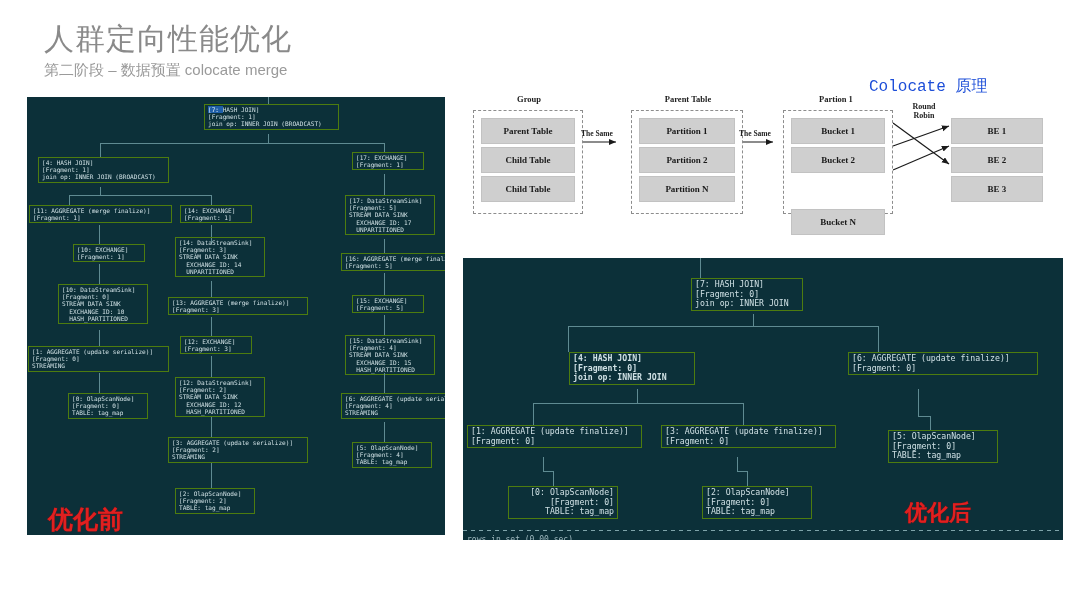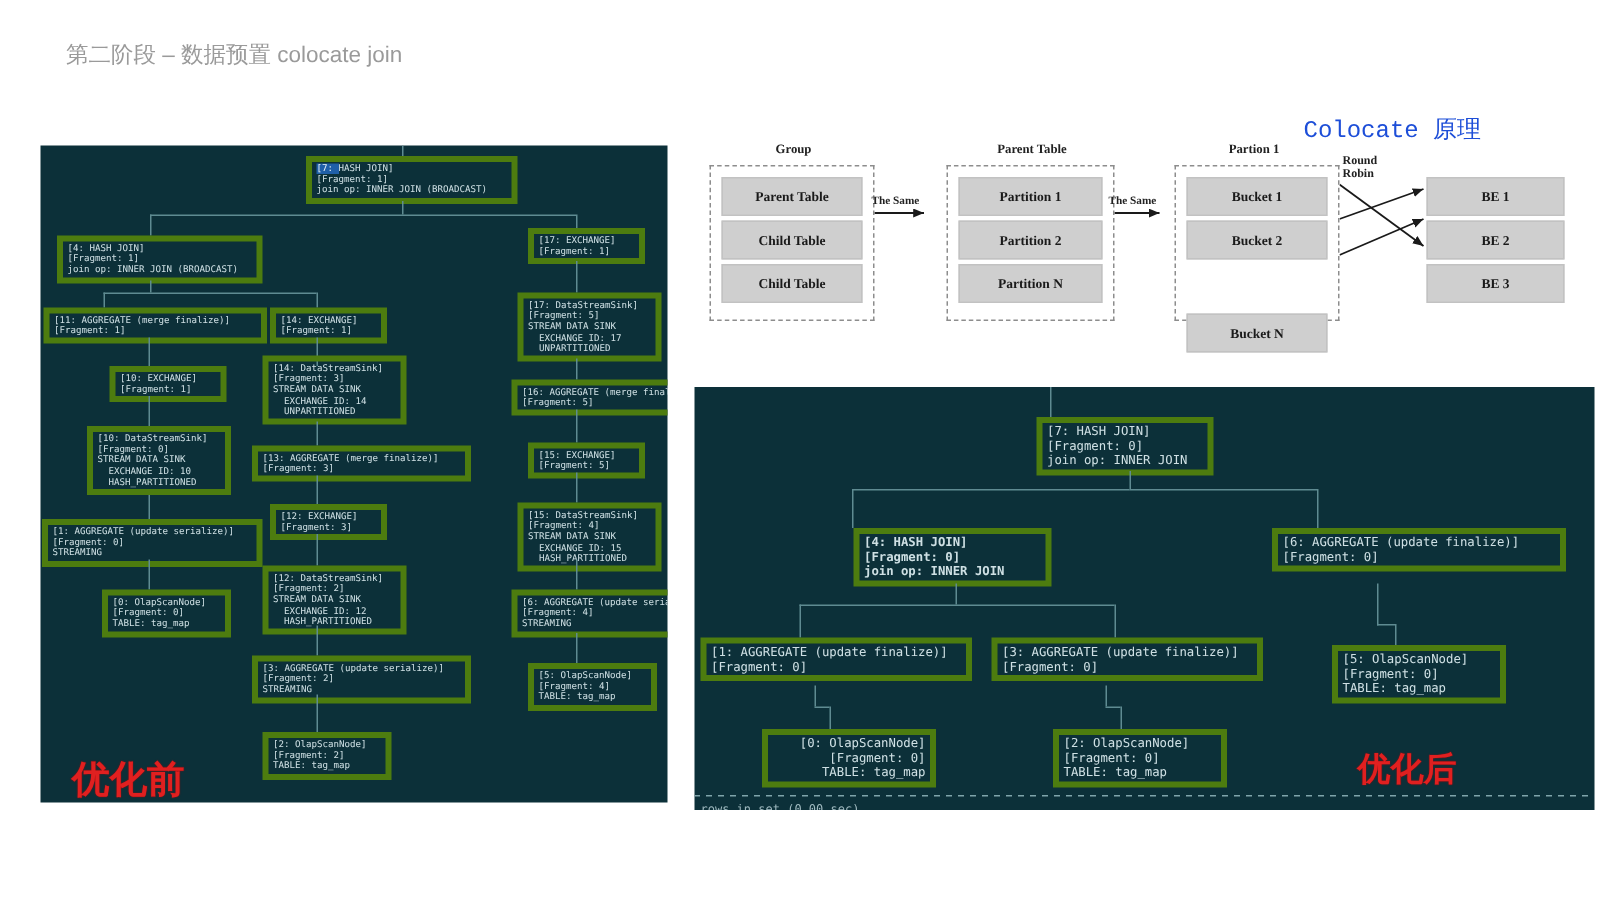--- a/index.html
+++ b/index.html
@@ -14,21 +14,21 @@
   .hdr{position:absolute;left:44px;top:22px;}
   .hdr-title{font-size:30px;color:#8a8a8a;letter-spacing:1px;line-height:1.12;font-weight:400;white-space:nowrap;}
   .hdr-sub{font-size:15px;color:#9a9a9a;margin-top:5px;white-space:nowrap;font-weight:400;}
 
   
   .term{position:absolute;background:#0c3039;overflow:hidden;
         font-family:"DejaVu Sans Mono","Liberation Mono",monospace;color:#b9cdd2;}
   #term-left{left:27px;top:97px;width:418px;height:438px;}
   #term-right{left:463px;top:258px;width:600px;height:282px;}
 
-  .node{position:absolute;border:4px solid #4d7c0f;color:#cfe0e4;
+  .node{position:absolute;border:1px solid #4d7c0f;color:#cfe0e4;
         padding:1px 3px;line-height:1.18;white-space:pre;background:transparent;}
   .node.f6{font-size:6.1px;}
   .node.f8{font-size:8.2px;}
   .sel{background:#1f5fa8;color:#e8f1f5;}
 
   .edge{position:absolute;background:#5f8b92;}
   .edge.v{width:1px;}
   .edge.h{height:1px;}
 
   .tag{position:absolute;color:#e02020;font-weight:700;text-shadow:0 0 1px #b00;
@@ -47,33 +47,34 @@
                   font-family:Liberation Mono, monospace;white-space:nowrap;}
   .colcap{position:absolute;font-size:8.5px;font-weight:700;color:#222;text-align:center;
           font-family:"Liberation Serif",serif;white-space:nowrap;}
   .dashbox{position:absolute;border:1px dashed #8d8d8d;background:#fff;}
   .gbox{position:absolute;background:#cfcfcf;border:1px solid #c2c2c2;color:#1a1a1a;
         font-size:9px;font-weight:700;display:flex;align-items:center;justify-content:center;
         font-family:"Liberation Serif",serif;white-space:nowrap;}
   .samelbl{position:absolute;font-size:7.5px;font-weight:700;color:#222;white-space:nowrap;
            font-family:"Liberation Serif",serif;}
   .rrlbl{position:absolute;font-size:8px;font-weight:700;color:#222;line-height:1.15;
-         text-align:left;font-family:"Liberation Serif",serif;white-space:nowrap;}
+         text-align:center;font-family:"Liberation Serif",serif;white-space:nowrap;}
   .arrowsvg{position:absolute;left:0;top:0;width:600px;height:160px;overflow:visible;}
 
   
   #footer{position:absolute;left:0;top:548px;width:1080px;height:61px;}
 </style>
 </head>
 <body>
 
 <div class="slide">
 
   <div class="hdr">
-    <div class="hdr-sub">第二阶段 – 数据预置 colocate join</div>
+    <div class="hdr-title">人群定向性能优化</div>
+    <div class="hdr-sub">第二阶段 – 数据预置 colocate merge</div>
   </div>
 
   <div class="term" id="term-left">
 
     <div class="edge v" style="left:241px;top:0;height:7px;"></div>
 
     <div class="node f6" id="n7" style="left:177px;top:7px;width:127px;"><span class="sel">[7: </span><span>HASH JOIN]
 [Fragment: 1]
 join op: INNER JOIN (BROADCAST)</span></div>
 

